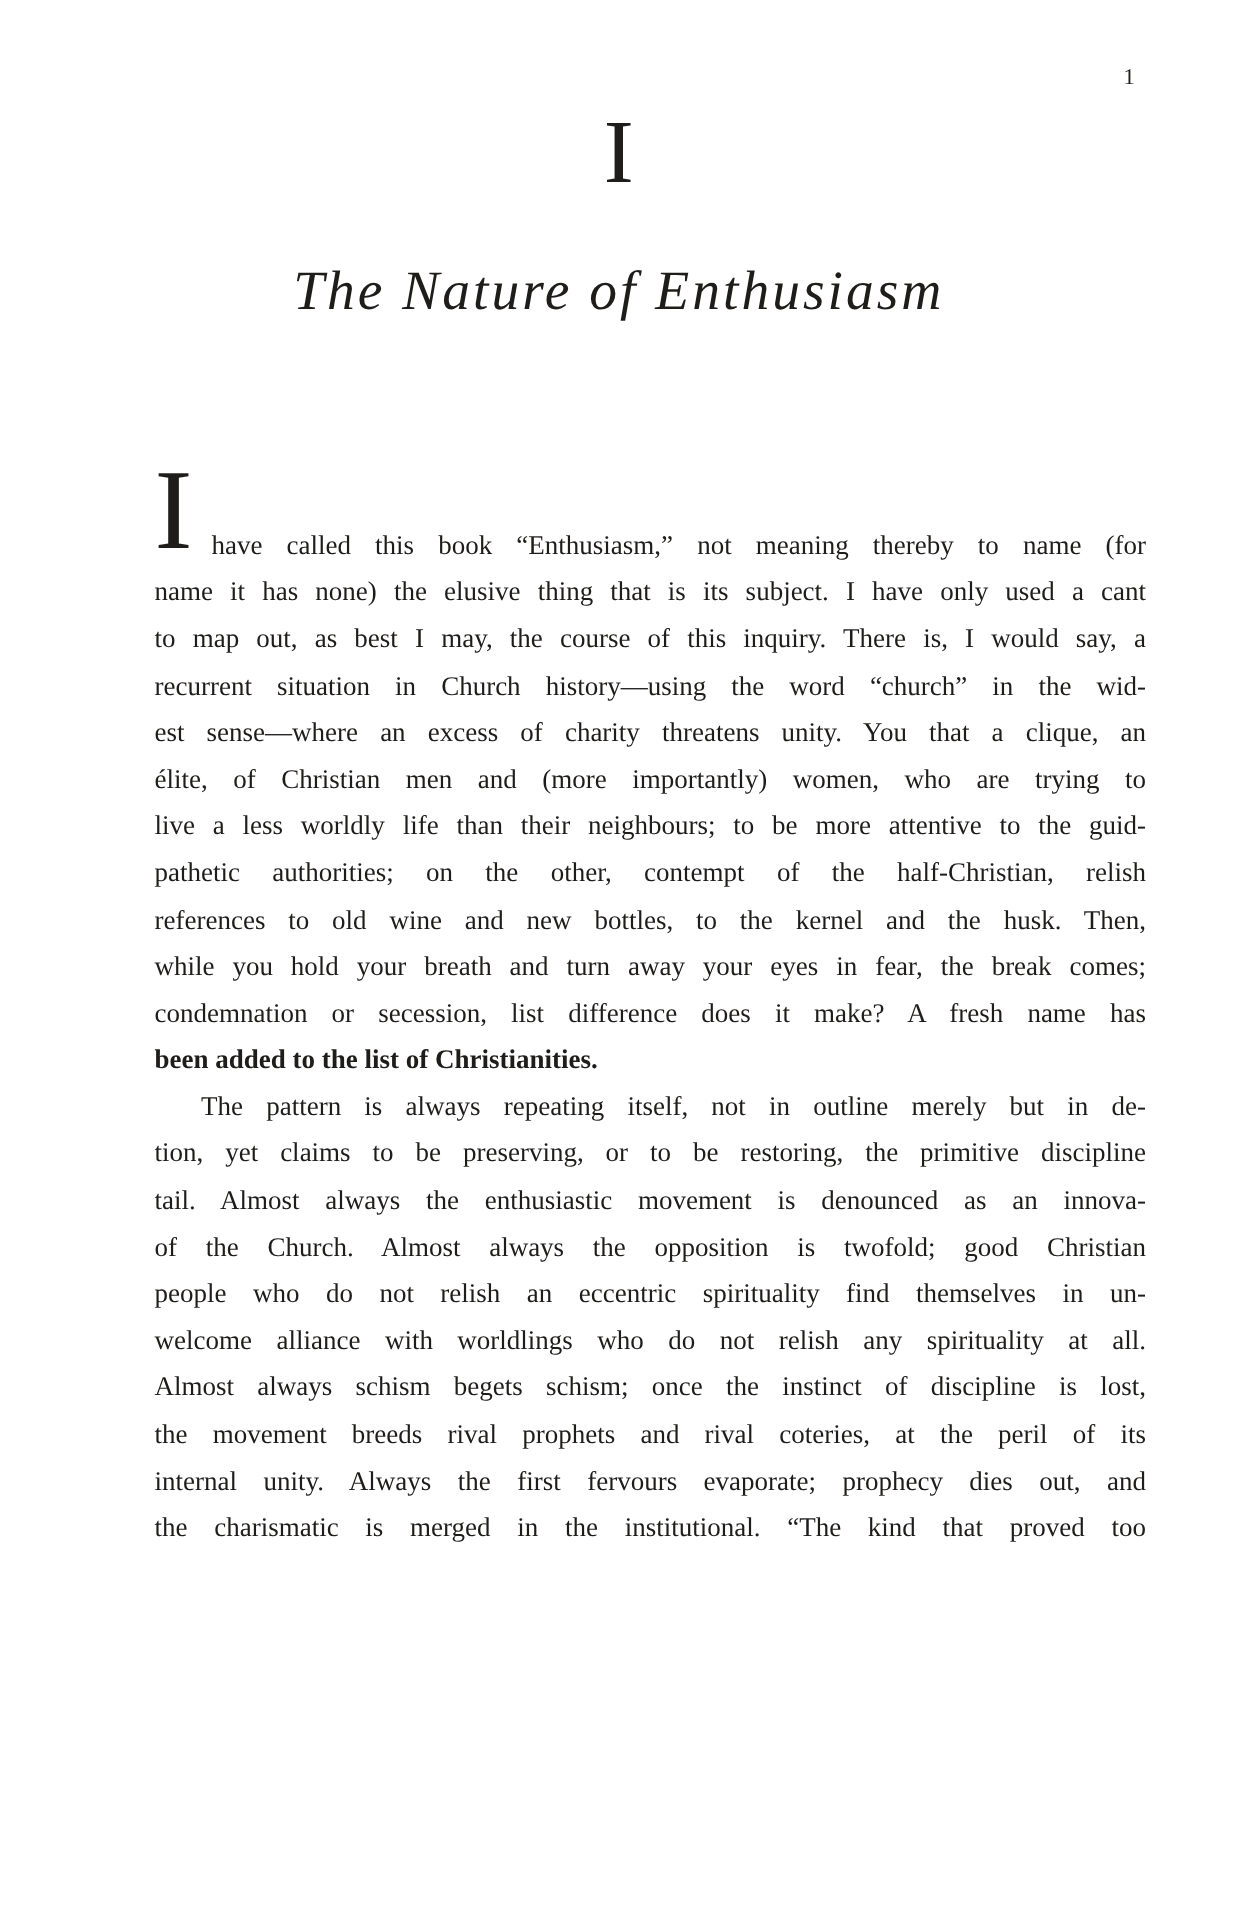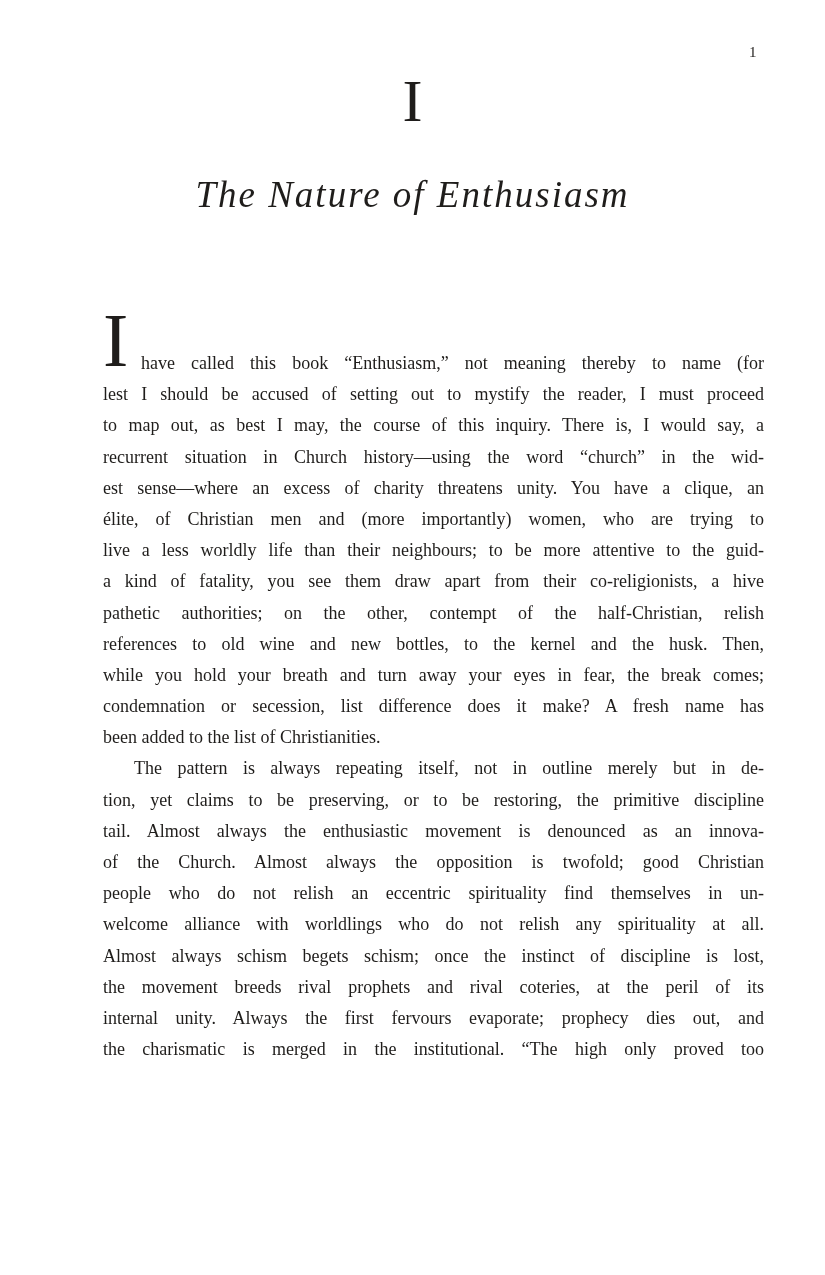--- a/index.html
+++ b/index.html
@@ -58,20 +58,21 @@
   }
   .line {
     height: 31.2px;
     line-height: 31.2px;
     text-align: justify;
     text-align-last: justify;
     white-space: normal;
   }
   .line--flushleft {
     text-align-last: left;
+    font-weight: bold;
   }
   .line--dropcap {
     position: relative;
     padding-left: 38px;
   }
   .line--indent {
     padding-left: 31px;
   }
   .dropcap {
     position: absolute;
@@ -88,39 +89,38 @@
 <div class="page" style="background: rgb(255, 255, 255); color: rgb(31, 29, 27);">
   <div class="page-number">1</div>
 
   <div class="chapter-numeral">I</div>
 
   <h1 class="chapter-title">The Nature of Enthusiasm</h1>
 
   <div class="body-text">
       <div class="paragraph">
         <div class="line line--dropcap"><span class="dropcap">I</span><span>have called this book “Enthusiasm,” not meaning thereby to name (for</span></div>
-        <div class="line">lest I should be accused of setting out to mystify the reader, I must proceed</div>
+        <div class="line">name it has none) the elusive thing that is its subject. I have only used a cant</div>
         <div class="line">to map out, as best I may, the course of this inquiry. There is, I would say, a</div>
         <div class="line">recurrent situation in Church history—using the word “church” in the wid-</div>
-        <div class="line">est sense—where an excess of charity threatens unity. You have a clique, an</div>
+        <div class="line">est sense—where an excess of charity threatens unity. You that a clique, an</div>
         <div class="line">élite, of Christian men and (more importantly) women, who are trying to</div>
         <div class="line">live a less worldly life than their neighbours; to be more attentive to the guid-</div>
-        <div class="line">a kind of fatality, you see them draw apart from their co-religionists, a hive</div>
         <div class="line">pathetic authorities; on the other, contempt of the half-Christian, relish</div>
         <div class="line">references to old wine and new bottles, to the kernel and the husk. Then,</div>
         <div class="line">while you hold your breath and turn away your eyes in fear, the break comes;</div>
         <div class="line">condemnation or secession, list difference does it make? A fresh name has</div>
         <div class="line line--flushleft">been added to the list of Christianities.</div>
       </div>
       <div class="paragraph">
         <div class="line line--indent">The pattern is always repeating itself, not in outline merely but in de-</div>
         <div class="line">tion, yet claims to be preserving, or to be restoring, the primitive discipline</div>
         <div class="line">tail. Almost always the enthusiastic movement is denounced as an innova-</div>
         <div class="line">of the Church. Almost always the opposition is twofold; good Christian</div>
         <div class="line">people who do not relish an eccentric spirituality find themselves in un-</div>
         <div class="line">welcome alliance with worldlings who do not relish any spirituality at all.</div>
         <div class="line">Almost always schism begets schism; once the instinct of discipline is lost,</div>
         <div class="line">the movement breeds rival prophets and rival coteries, at the peril of its</div>
         <div class="line">internal unity. Always the first fervours evaporate; prophecy dies out, and</div>
-        <div class="line">the charismatic is merged in the institutional. “The high only proved too</div>
+        <div class="line">the charismatic is merged in the institutional. “The kind that proved too</div>
       </div>
     </div>
 </div>
 
 </body></html>

